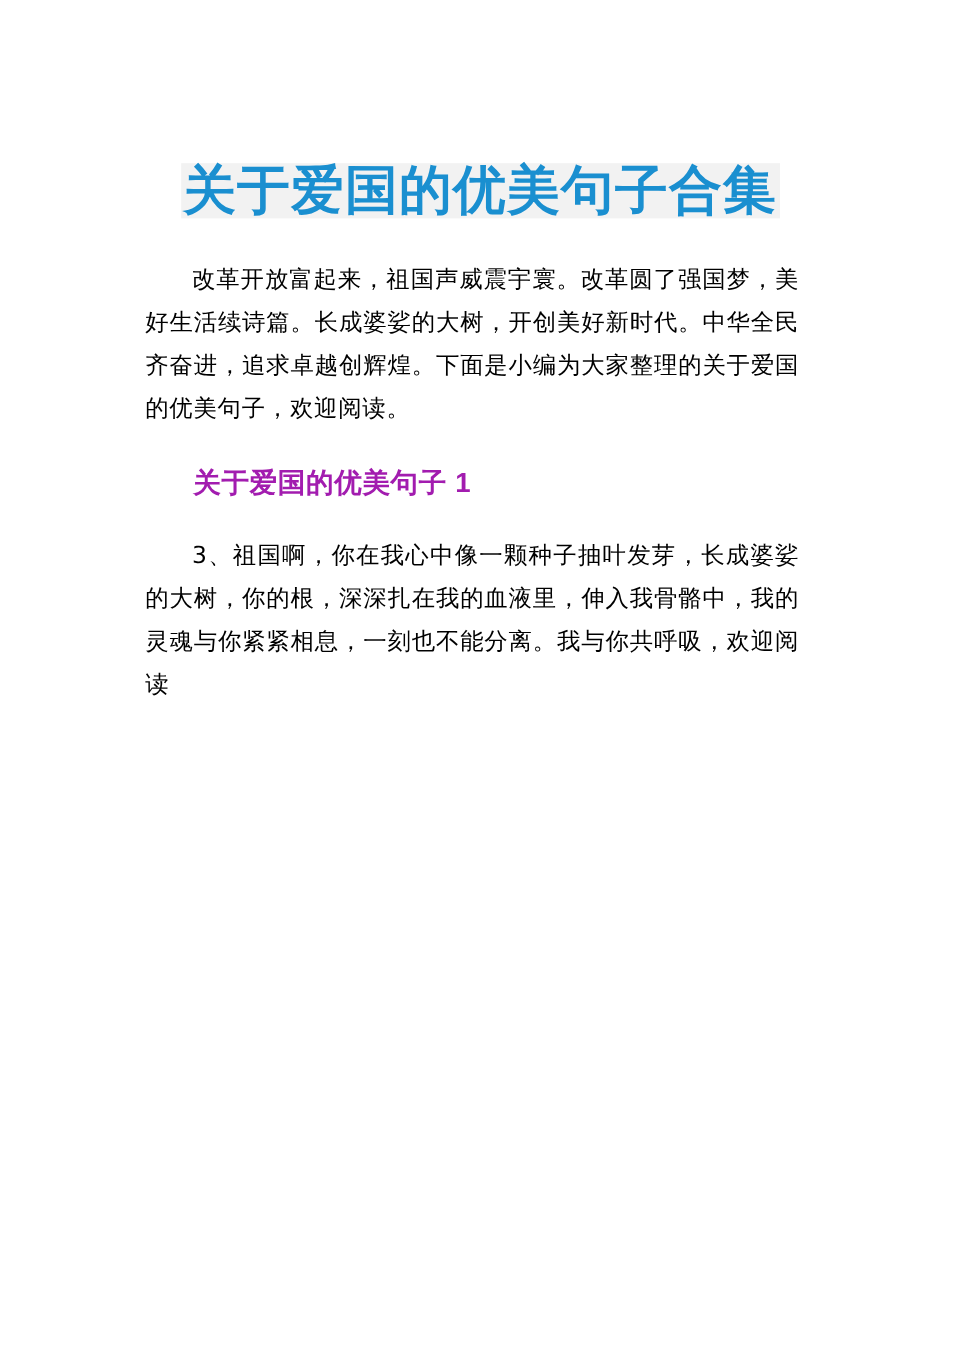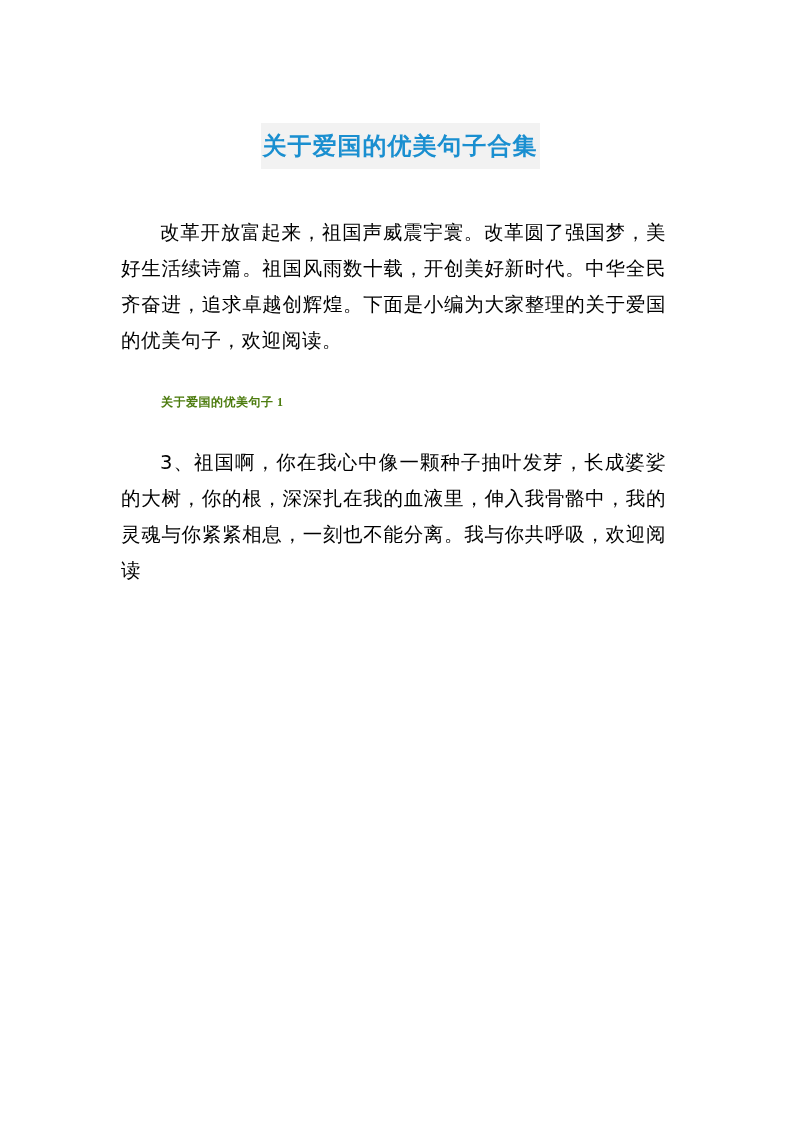--- a/index.html
+++ b/index.html
@@ -28,21 +28,21 @@
       left: 0;
       width: 800px;
       text-align: center;
     }
     .title {
       display: inline-block;
       background: #f2f2f2;
       color: #1a8fd0;
       font-family: "DejaVu Sans", "Liberation Sans", sans-serif;
       font-weight: bold;
-      font-size: 24px;
+      font-size: 44px;
       line-height: 46px;
       height: 46px;
       padding: 0 2px;
       letter-spacing: 1px;
     }
     .body-text {
       position: absolute;
       left: 121px;
       top: 215px;
       width: 545px;
@@ -50,42 +50,42 @@
     .para {
       margin: 0 0 25px 0;
       font-size: 19.5px;
       line-height: 36px;
       text-indent: 2em;
       text-align: justify;
       letter-spacing: 0.6px;
     }
     .subheading {
       margin: 0 0 25px 0;
-      font-family: Liberation Serif, serif;
+      font-family: Liberation Sans, sans-serif;
       font-weight: bold;
-      font-size: 12px;
+      font-size: 23px;
       line-height: 36px;
-      color: #4d7c0f;
+      color: #a21caf;
       text-indent: 40px;
       letter-spacing: 0.5px;
     }
     .num {
       font-family: "DejaVu Sans", "Liberation Sans", sans-serif;
     }
   </style>
 </head>
 <body>
 
 <div class="page">
   <div class="title-wrap">
     <h1 class="title">关于爱国的优美句子合集</h1>
   </div>
 
   <div class="body-text">
-    <p class="para">改革开放富起来，祖国声威震宇寰。改革圆了强国梦，美好生活续诗篇。祖国风雨数十载，开创美好新时代。中华全民齐奋进，追求卓越创辉煌。下面是小编为大家整理的关于爱国的优美句子，欢迎阅读。</p>
+    <p class="para">改革开放富起来，祖国声威震宇寰。改革圆了强国梦，美好生活续诗篇。长成婆娑的大树，开创美好新时代。中华全民齐奋进，追求卓越创辉煌。下面是小编为大家整理的关于爱国的优美句子，欢迎阅读。</p>
 
     <h2 class="subheading">关于爱国的优美句子 1</h2>
 
 
 
     <p class="para"><span class="num">3</span><span>、祖国啊，你在我心中像一颗种子抽叶发芽，长成婆娑的大树，你的根，深深扎在我的血液里，伸入我骨骼中，我的灵魂与你紧紧相息，一刻也不能分离。我与你共呼吸，欢迎阅读</span></p>
   </div>
 </div>
 
 </body></html>

